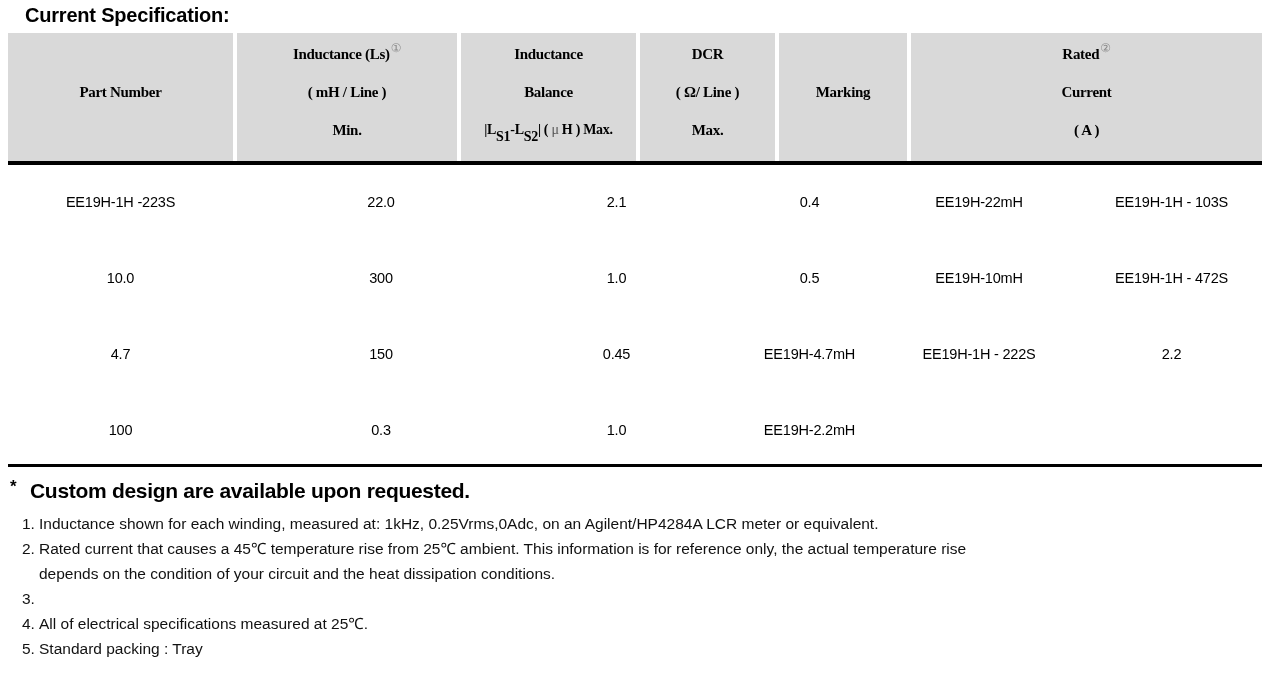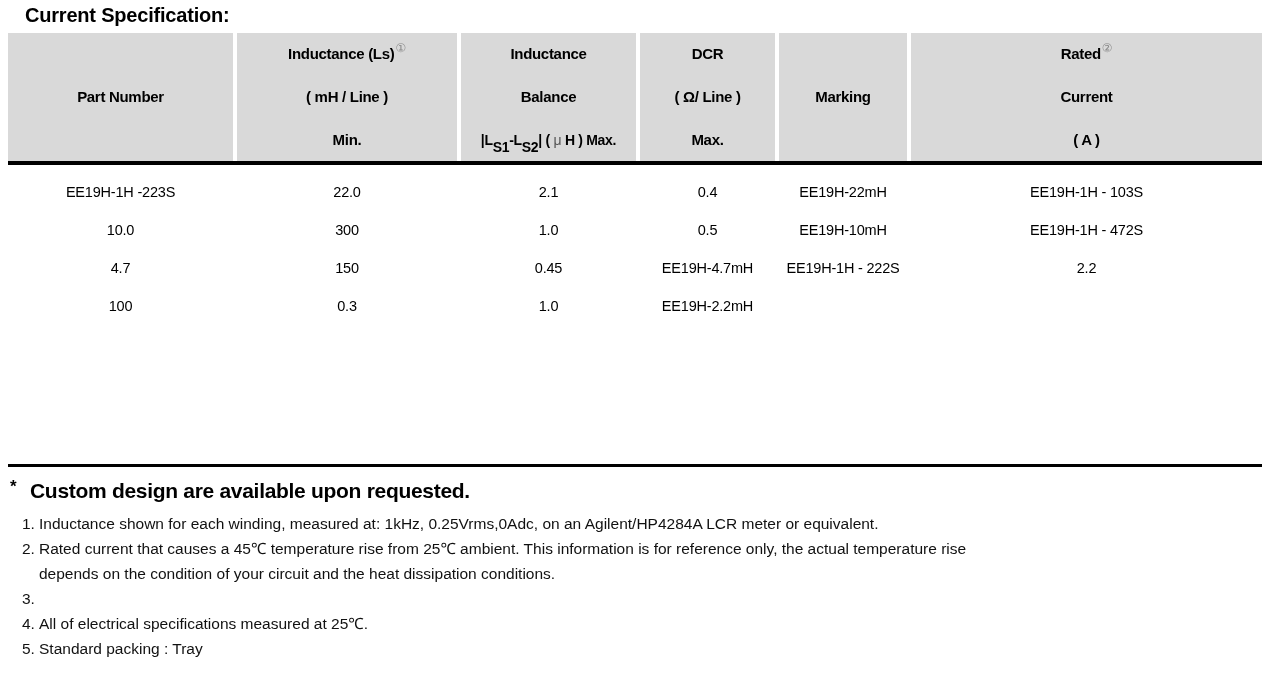--- a/index.html
+++ b/index.html
@@ -36,27 +36,28 @@
   .thead {
     display: grid;
     grid-template-columns: 225px 220px 175px 135px 128px 1fr;
     column-gap: 4px;
     height: 128px;
   }
   .hcell {
     background: #d9d9d9;
     display: flex;
     flex-direction: column;
-    justify-content: space-between;
+    justify-content: flex-start;
     align-items: center;
     text-align: center;
     font-weight: bold;
     font-size: 15px;
     letter-spacing: -0.3px;
     padding: 2px 10px;
+    font-family: Liberation Serif, serif;
   }
   .hline { line-height: 38px; height: 38px; white-space: nowrap; }
   .hline.small { font-size: 14px; }
   .sup-mark {
     font-weight: normal;
     font-size: 12px;
     color: #8a8a8a;
     position: relative;
     top: -7px;
     margin-left: 1px;
@@ -74,21 +75,22 @@
     height: 4px;
     background: #000;
     margin-top: 0px;
   }
 
   .tbody {
     display: grid;
     grid-template-columns: 225px 220px 175px 135px 128px 1fr;
     column-gap: 4px;
     grid-auto-rows: 38px;
-    margin-top: 8px;
+    margin-top: 18px;
+    gap: 38px;
   }
   .dcell {
     display: flex;
     align-items: center;
     justify-content: center;
     font-size: 14.5px;
     letter-spacing: -0.2px;
     white-space: nowrap;
   }
 

